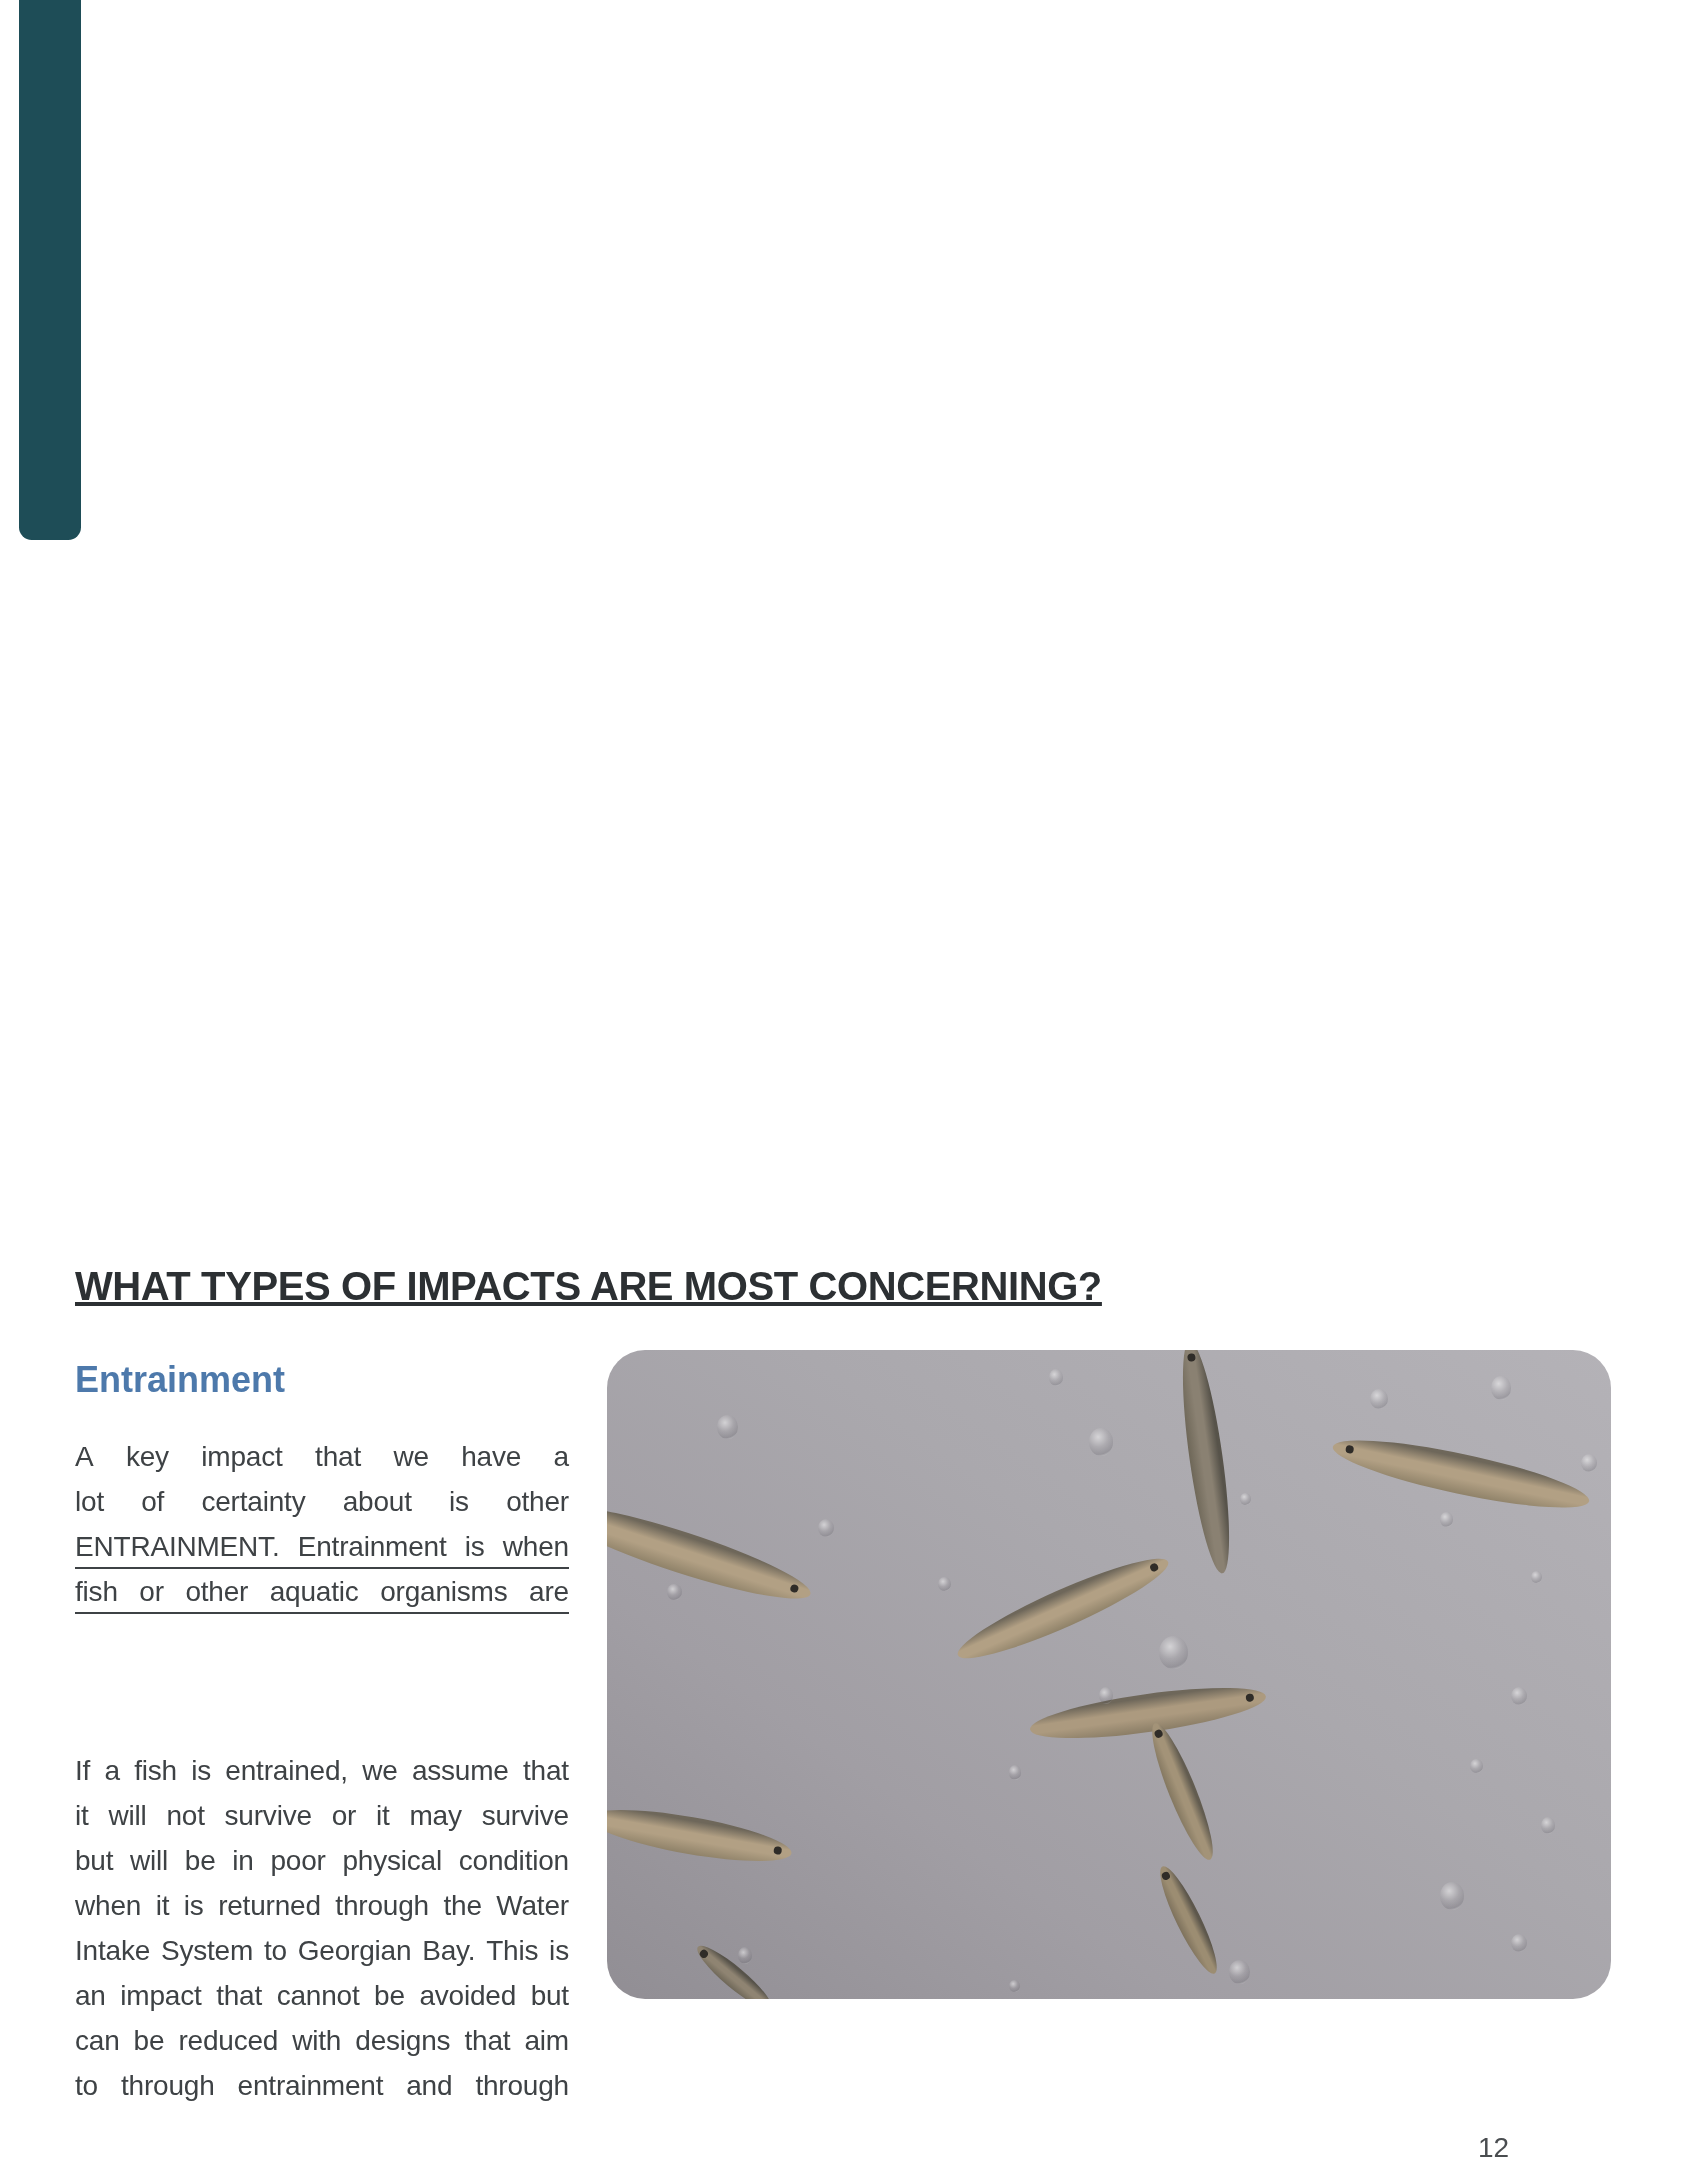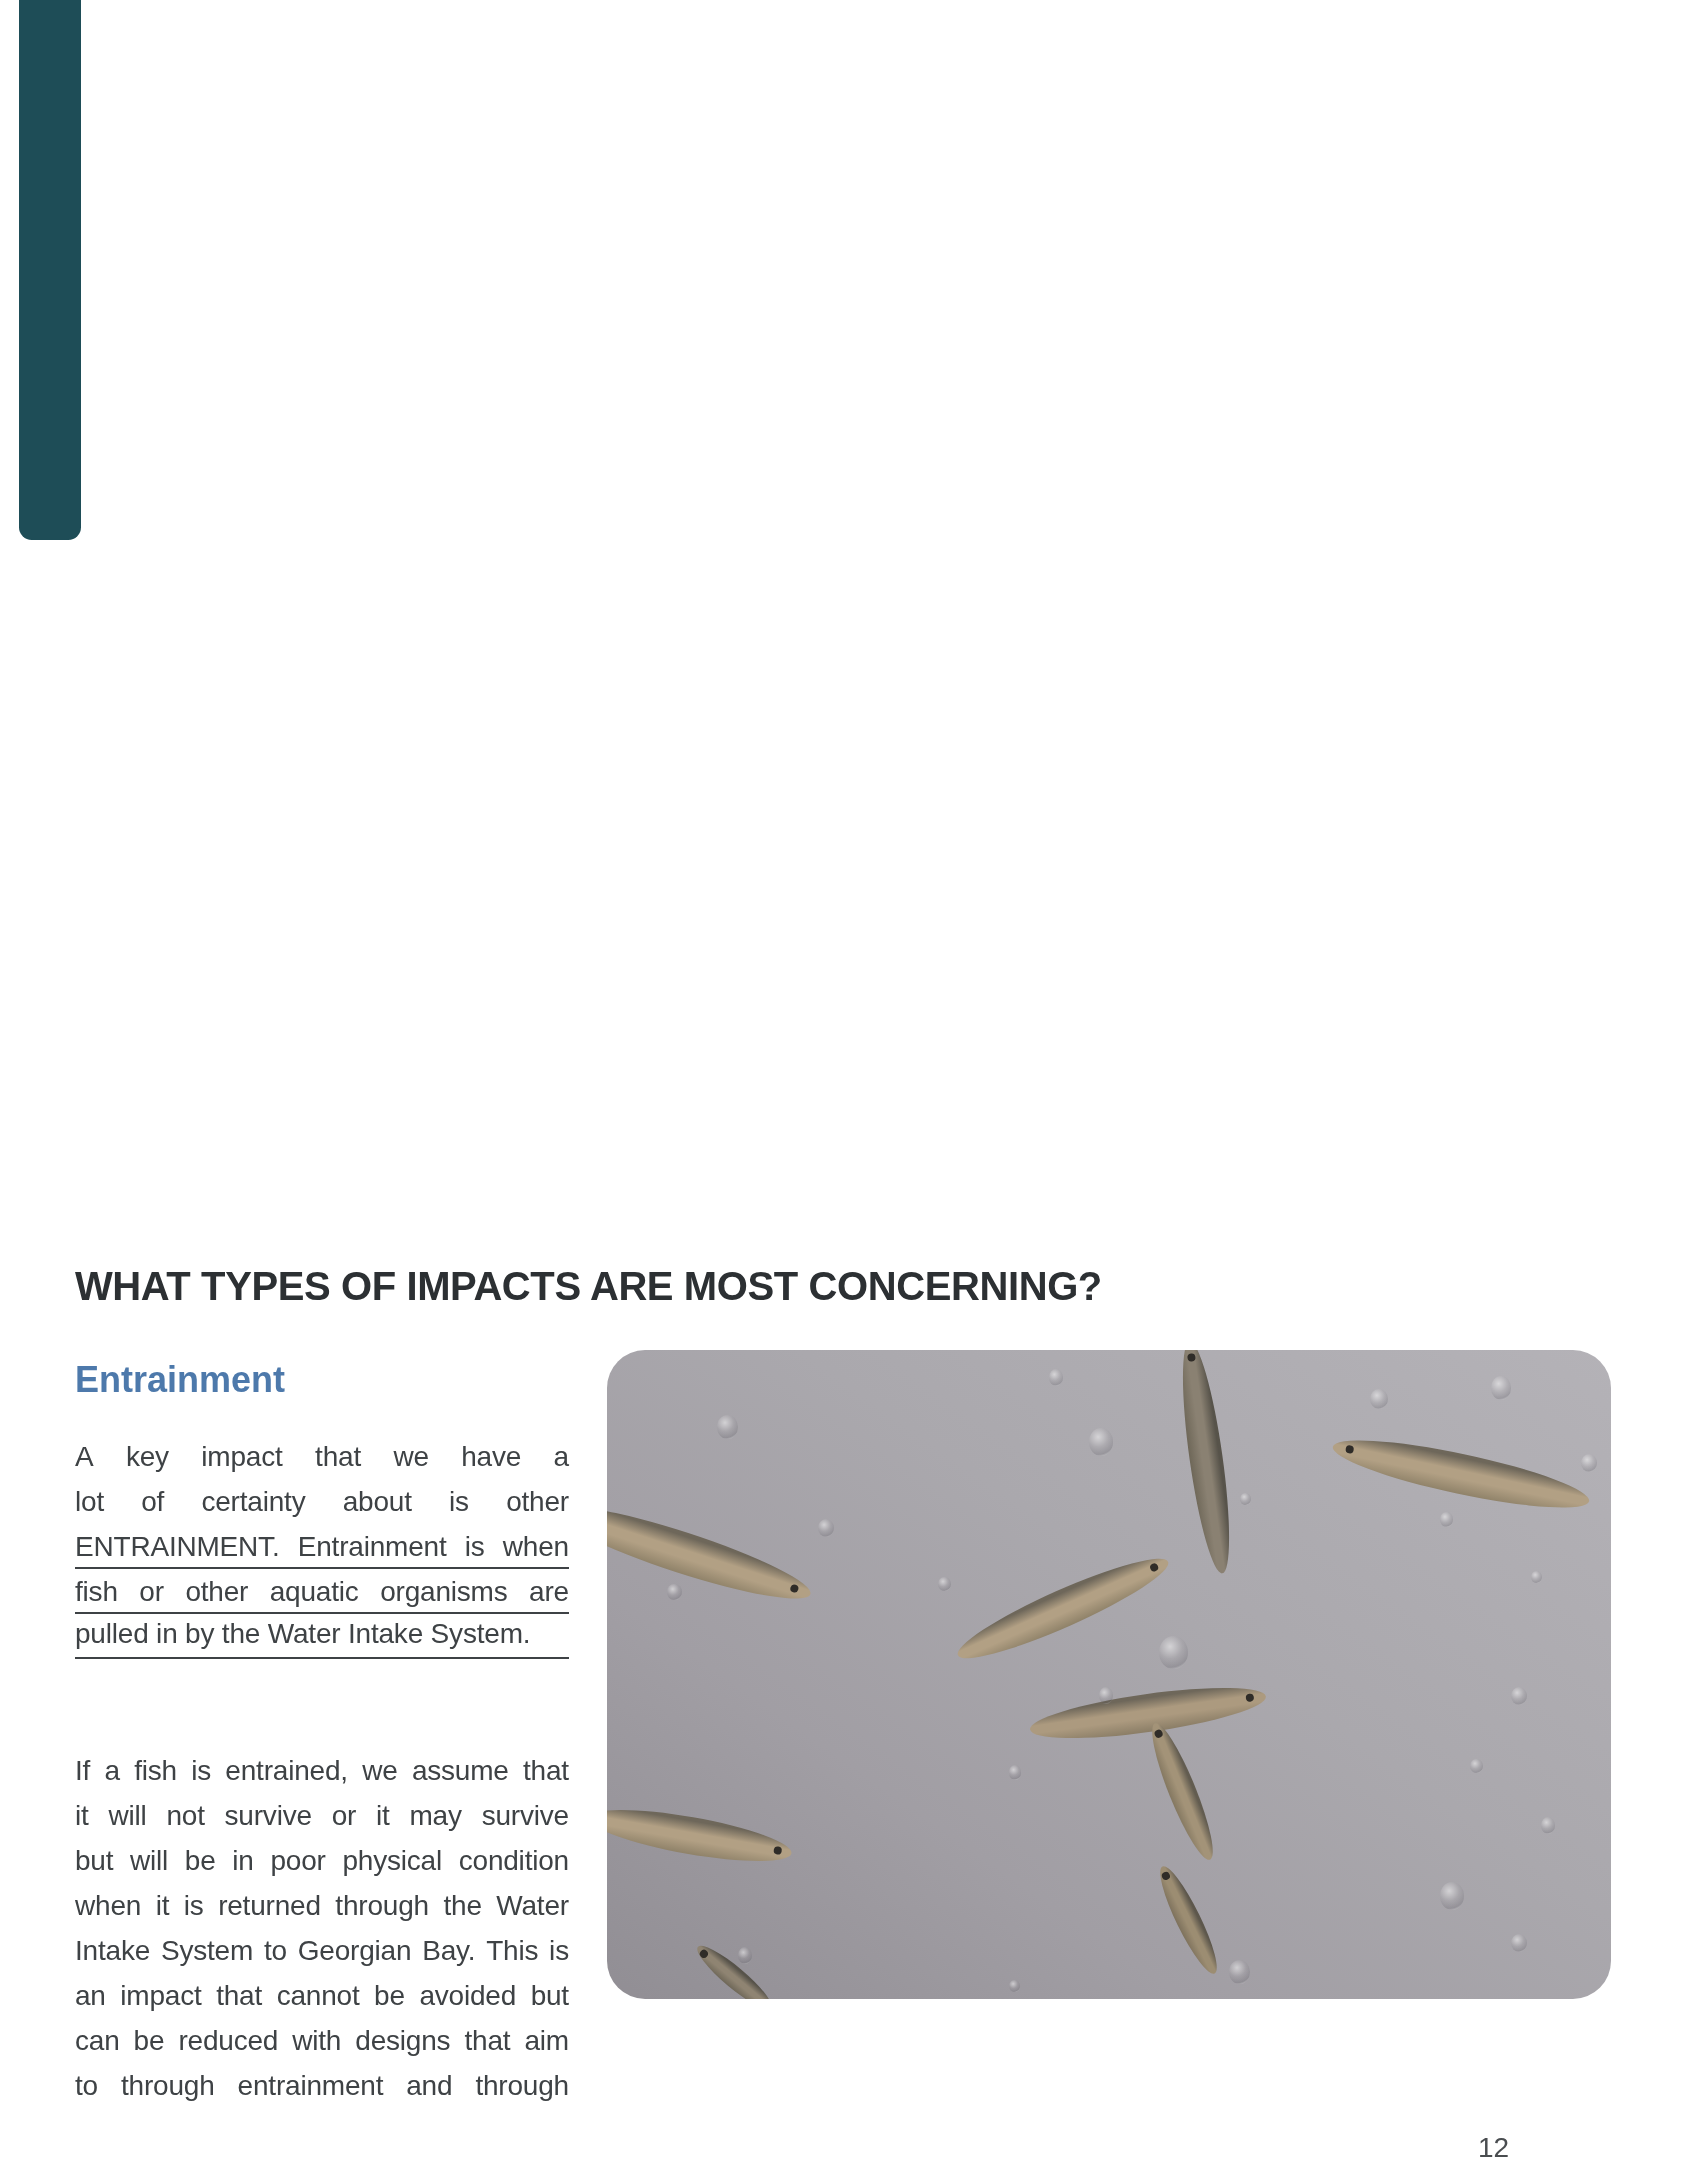--- a/index.html
+++ b/index.html
@@ -6,21 +6,21 @@
   body{width:1687px;height:2183px;position:relative;overflow:hidden;
        font-family:"Liberation Sans",sans-serif;-webkit-font-smoothing:antialiased;}
   .page{position:absolute;inset:0;background:#ffffff;}
 
   
   .accent-bar{position:absolute;left:19px;top:0;width:62px;height:540px;
       border-radius:0 0 12.7px 12.7px;}
 
   
   .h1{position:absolute;left:75px;top:1264px;width:1556px;
-      font-size:40px;font-weight:bold;letter-spacing:-0.4px;color:#2c3033;white-space:nowrap;}
+      font-size:40px;font-weight:bold;letter-spacing:-0.4px;color:#2c3033;white-space:nowrap;text-decoration:underline;}
   .h2{position:absolute;left:75px;top:1359px;font-size:36px;font-weight:bold;white-space:nowrap;}
 
   
   .col{position:absolute;left:75px;width:494px;color:#3e4245;
        font-size:28px;letter-spacing:-0.2px;}
   .para1{top:1434px;}
   .para2{top:1748px;}
   .bline{height:45px;white-space:nowrap;line-height:45px;}
   .bline.j{display:flex;justify-content:space-between;align-items:center;}
   .bline.u{border-bottom:2.4px solid #3e4245;height:43px;line-height:40px;align-items:flex-end;}
@@ -80,21 +80,20 @@
         <span>when</span>
       </div>
       <div class="bline j u">
         <span>fish</span>
         <span>or</span>
         <span>other</span>
         <span>aquatic</span>
         <span>organisms</span>
         <span>are</span>
       </div>
-      <div class="bline u">pulled in by the Water Intake System.</div>
     </div>
 
   <div class="col para2">
       <div class="bline j">
         <span>If</span>
         <span>a</span>
         <span>fish</span>
         <span>is</span>
         <span>entrained,</span>
         <span>we</span>

